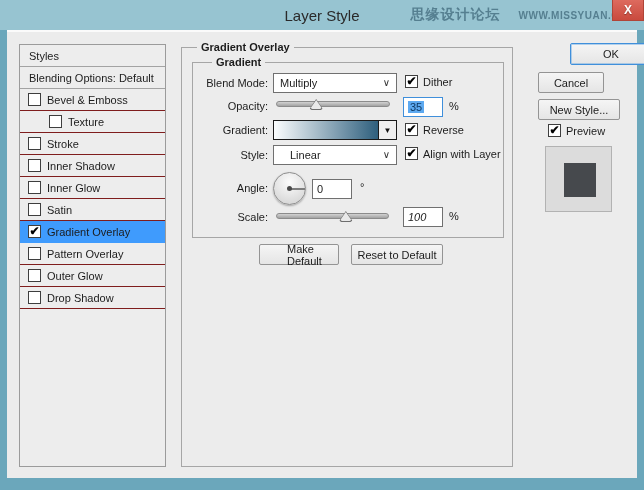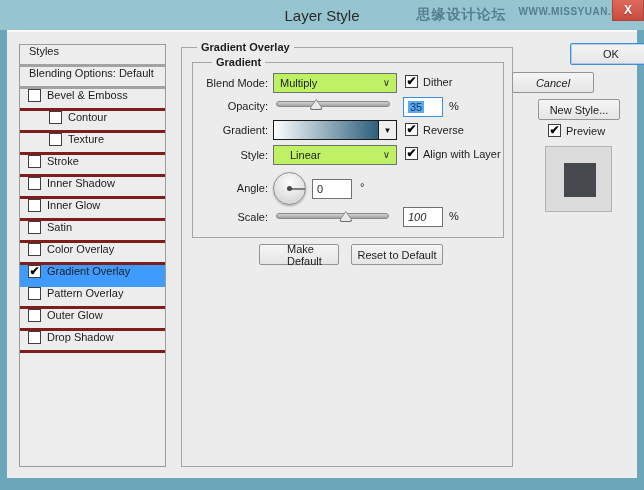--- a/index.html
+++ b/index.html
@@ -3,55 +3,55 @@
 <meta charset="utf-8">
 <style>
   html,body{margin:0;padding:0;background:#888;}
   *{box-sizing:border-box;}
   .window{position:relative;width:644px;height:490px;background:#6ba7bb;
     font-family:"Liberation Sans",sans-serif;color:#1c1c1c;overflow:hidden;}
 
   
   .titlebar{position:absolute;left:0;top:0;width:644px;height:30px;background:#97c4d1;}
   .title{position:absolute;left:0;right:0;top:7px;text-align:center;font-size:15px;color:#2a2a2a;}
-  .watermark{position:absolute;right:8px;top:6px;display:flex;align-items:flex-start;gap:12px;color:#557f90;white-space:nowrap;}
+  .watermark{position:absolute;right:8px;top:6px;display:flex;align-items:center;gap:18px;color:#557f90;white-space:nowrap;}
   .wm-cn{font-size:14px;font-weight:bold;letter-spacing:1px;}
   .wm-url{font-size:10px;font-weight:bold;letter-spacing:.5px;}
   .closebtn{position:absolute;left:612px;top:0;width:32px;height:21px;
     background:linear-gradient(#dd6a5e,#c94a3e);border:1px solid #b04437;border-top:none;
     display:flex;align-items:center;justify-content:center;cursor:pointer;}
   .closebtn span{color:#fff;font-size:12px;font-weight:bold;text-shadow:0 1px 1px rgba(0,0,0,.35);}
 
   
   .content{position:absolute;left:7px;top:30px;width:630px;height:448px;background:#ececec;
     box-shadow:inset 0 2px 0 rgba(255,255,255,.8);}
 
   
   .sidebar{position:absolute;left:19px;top:44px;width:147px;height:423px;
     background:#ededed;border:1px solid #9b9b9b;overflow:hidden;}
-  .sd-row{height:22px;display:flex;align-items:flex-start;gap:6px;padding-left:8px;
-    font-size:11px;border-bottom:3px solid #7f1d1d;cursor:pointer;}
+  .sd-row{height:22px;display:flex;align-items:center;gap:6px;padding-left:8px;
+    font-size:11px;border-bottom:1px solid #7f1d1d;cursor:pointer;}
   .sd-row.hd{padding-left:9px;border-bottom-color:#a3a3a3;}
   .sd-row.ind{padding-left:29px;}
   .sd-row.sel{background:#3f9bfd;border-bottom-color:#3f9bfd;}
 
   
   .cb{flex:0 0 13px;width:13px;height:13px;background:#fff;border:1px solid #3e3e3e;
     font-size:12px;line-height:11px;font-weight:bold;color:#000;text-align:center;display:inline-block;}
   .cbgroup{position:absolute;display:flex;align-items:center;gap:5px;font-size:11px;}
 
   
   .group{position:absolute;border:1px solid #a6a6a6;}
   .legend{position:absolute;background:#ececec;padding:0 4px;font-size:11px;font-weight:bold;}
 
   .lbl{position:absolute;width:87px;text-align:right;font-size:11px;}
   .unit{position:absolute;font-size:11px;}
 
   
-  .dd{position:absolute;width:124px;height:20px;background:#bef264;border:1px solid #707070;
+  .dd{position:absolute;width:124px;height:20px;background:#ffffff;border:1px solid #707070;
     font-size:11px;padding:3px 18px 0 6px;cursor:pointer;white-space:nowrap;overflow:hidden;}
   .dd .chev{position:absolute;right:6px;top:3px;font-size:10px;color:#333;}
   .fld{position:absolute;width:40px;height:20px;background:#fff;border:1px solid #707070;
     font-size:11px;padding:3px 0 0 4px;}
   .fld.focus{border-color:#3f8fdb;}
   .sel-text{background:#5da9f0;color:#0c355e;padding:0 2px;}
 
   
   .track{position:absolute;height:6px;background:linear-gradient(#d2d2d2,#a2a2a2);
     border:1px solid #8b8b8b;border-radius:3px;cursor:pointer;}
@@ -111,45 +111,37 @@
       </div>
       <div class="sd-row hd">
         <span>Blending Options: Default</span>
       </div>
       <div class="sd-row">
         <span class="cb"></span>
         <span>Bevel &amp; Emboss</span>
       </div>
       <div class="sd-row ind">
         <span class="cb"></span>
-        <span>Contour</span>
-      </div>
-      <div class="sd-row ind">
-        <span class="cb"></span>
         <span>Texture</span>
       </div>
       <div class="sd-row">
         <span class="cb"></span>
         <span>Stroke</span>
       </div>
       <div class="sd-row">
         <span class="cb"></span>
         <span>Inner Shadow</span>
       </div>
       <div class="sd-row">
         <span class="cb"></span>
         <span>Inner Glow</span>
       </div>
       <div class="sd-row">
         <span class="cb"></span>
         <span>Satin</span>
-      </div>
-      <div class="sd-row">
-        <span class="cb"></span>
-        <span>Color Overlay</span>
       </div>
       <div class="sd-row sel">
         <span class="cb on">✔</span>
         <span>Gradient Overlay</span>
       </div>
       <div class="sd-row">
         <span class="cb"></span>
         <span>Pattern Overlay</span>
       </div>
       <div class="sd-row">
@@ -224,21 +216,21 @@
   </div>
   <div class="fld" style="left:403px;top:207px;font-style:italic;">
     <span>100</span>
   </div>
   <div class="unit" style="left:449px;top:210px;">%</div>
 
   <div class="btn" style="left:259px;top:244px;width:80px;height:21px;padding-left:27px;">Make Default</div>
   <div class="btn" style="left:351px;top:244px;width:92px;height:21px;">Reset to Default</div>
 
   <div class="btn primary" style="left:538px;top:43px;width:82px;height:22px;margin-left:32px;">OK</div>
-  <div class="btn" style="left:512px;top:72px;width:82px;height:21px;font-style:italic;">Cancel</div>
+  <div class="btn" style="left:538px;top:72px;width:66px;height:21px;">Cancel</div>
   <div class="btn" style="left:538px;top:99px;width:82px;height:21px;">New Style...</div>
   <div class="cbgroup" style="left:548px;top:124px;">
     <span class="cb">✔</span>
     <span>Preview</span>
   </div>
   <div class="thumbbox">
     <div class="thumbsq"></div>
   </div>
 
 </div>

